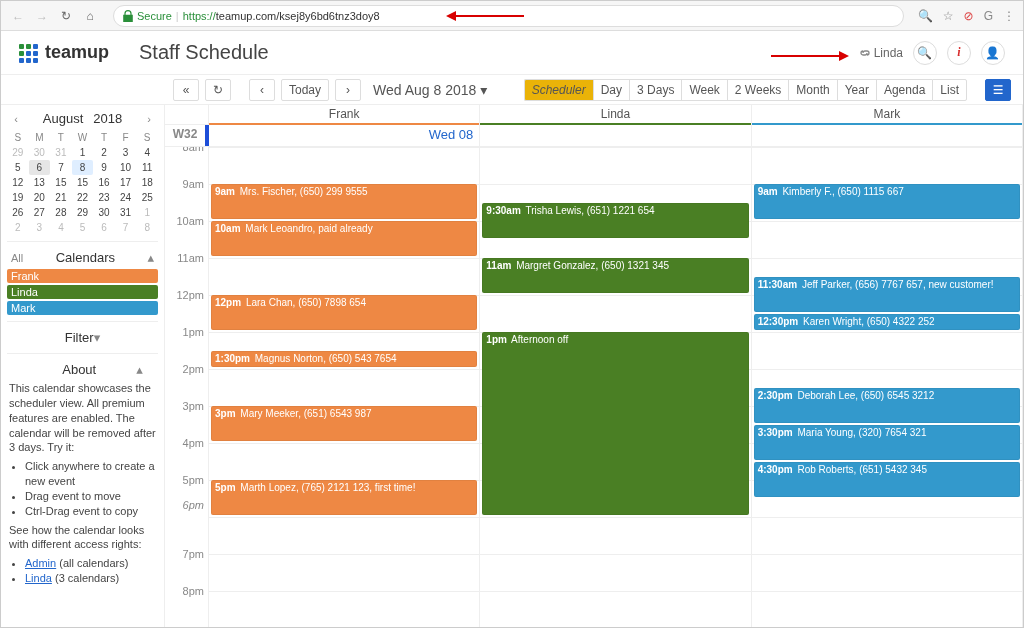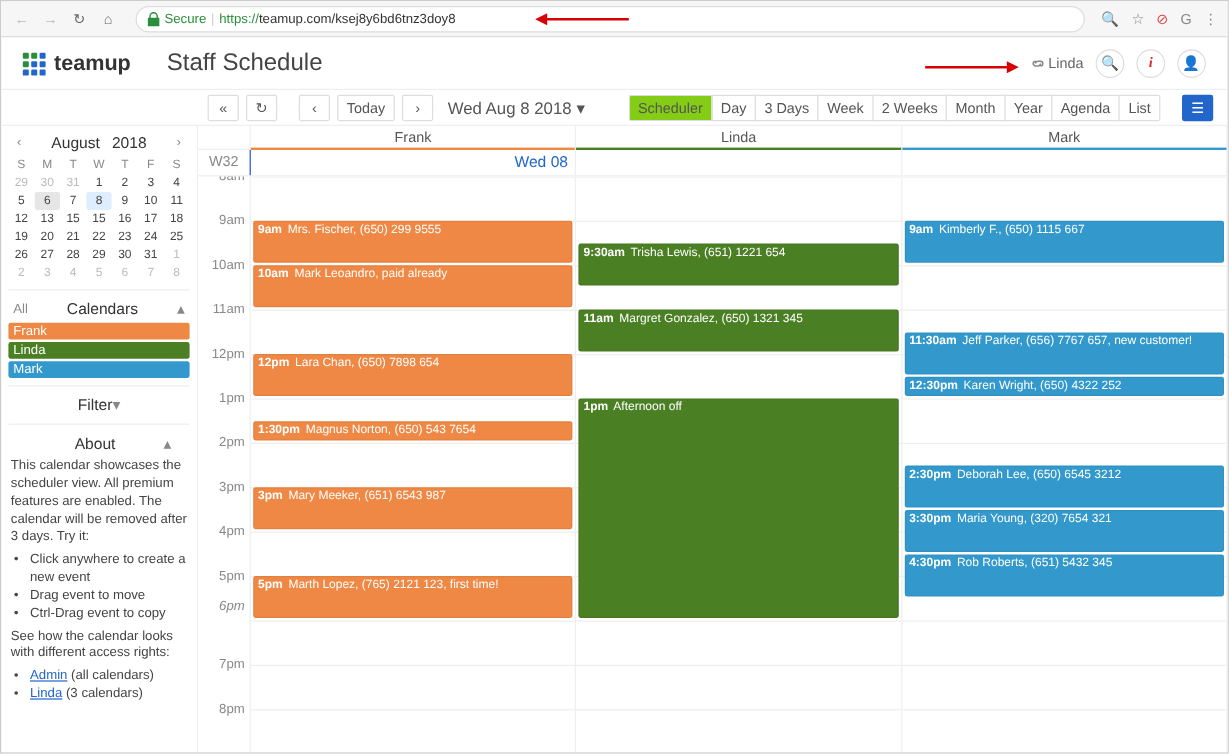--- a/index.html
+++ b/index.html
@@ -26,21 +26,21 @@
   .logo-mark span { width:5px; height:5px; border-radius:1px;}
   .page-title { font-size:20px; font-weight:400; color:#444; margin-left:30px;}
   .header-right { margin-left:auto; display:flex; align-items:center; gap:10px; color:#666;}
   .link-share { display:flex; align-items:center; gap:3px; color:#666; font-size:12px;}
   .circ-btn { width:24px; height:24px; border:1px solid #ddd; border-radius:50%; display:flex; align-items:center; justify-content:center; font-size:12px; background:#fff; color:#666;}
   .circ-btn.info { color:#d82c2c; font-style:italic; font-weight:bold; font-family: Georgia, serif;}
   
   .toolbar { height:30px; display:flex; align-items:center; padding:0 12px 0 172px; gap:6px; border-bottom:1px solid #eee; font-size:12px;}
   .tbtn { height:22px; border:1px solid #ddd; background:#fff; border-radius:2px; padding:0 7px; display:flex; align-items:center; color:#555; font-size:12px;}
   .tbtn.icon-only { width:26px; justify-content:center; padding:0;}
-  .tbtn.sel { background:#84cc16;}
+  .tbtn.sel { background:#eab308;font-style:italic;}
   .tbtn.menu { background:#2266cc; border-color:#2266cc; color:#fff; width:26px; justify-content:center;}
   .date-head { font-size:14px; color:#555; margin-left:6px; display:flex; align-items:center; gap:4px;}
   .spacer { flex:1;}
   .views { display:flex; gap:0;}
   .views .tbtn { border-radius:0; border-right:none;}
   .views .tbtn:first-child { border-radius:2px 0 0 2px;}
   .views .tbtn:last-child { border-right:1px solid #ddd; border-radius:0 2px 2px 0;}
   
   .main { display:flex; height: calc(628px - 30px - 44px - 30px);}
   .sidebar { width:164px; border-right:1px solid #eee; padding:4px 6px; font-size:11px; color:#444; overflow:hidden;}
@@ -67,21 +67,21 @@
   
   .sched { flex:1; display:flex; flex-direction:column; overflow:hidden;}
   .sched-head { display:flex; border-bottom:1px solid #eee; height:20px; font-size:12px; color:#555;}
   .time-col-head { width:44px; border-right:1px solid #eee;}
   .person-head { flex:1; text-align:center; padding:2px 0; border-right:1px solid #eee; position:relative;}
   .person-head.orange::after, .person-head.green::after, .person-head.blue::after { content:""; position:absolute; left:0; right:0; bottom:-1px; height:2px;}
   .person-head.orange::after { background:#ee8844;}
   .person-head.green::after { background:#4a7f24;}
   .person-head.blue::after { background:#3399cc;}
   .allday-row { display:flex; height:22px; border-bottom:1px solid #eee; font-size:12px;}
-  .allday-row .wk { width:44px; text-align:center; color:#888; padding-top:2px; border-right:1px solid #1d4ed8;}
+  .allday-row .wk { width:44px; text-align:center; color:#888; padding-top:2px; border-right:4px solid #1d4ed8;font-weight:bold;}
   .allday-cell { flex:1; border-right:1px solid #eee; text-align:right; color:#2266cc; padding:2px 6px 0 0; font-size:13px;}
   .grid-wrap { flex:1; overflow:hidden; position:relative;}
   .grid { display:flex; position:relative; height:100%;}
   .time-col { width:44px; border-right:1px solid #eee; color:#888; font-size:11px; position:relative;}
   .time-col .hour { position:absolute; right:4px; transform:translateY(-50%); }
   .day-col { flex:1; border-right:1px solid #eee; position:relative;}
   .hour-line { position:absolute; left:0; right:0; border-top:1px solid #eee;}
   .evt { position:absolute; left:2px; right:2px; color:#fff; font-size:10px; padding:2px 4px; border-radius:2px; overflow:hidden; line-height:1.2; box-shadow:0 0 0 1px rgba(0,0,0,0.05) inset;}
   .evt .t { font-weight:bold; margin-right:2px;}
   .evt.orange { background:#ee8844; }

